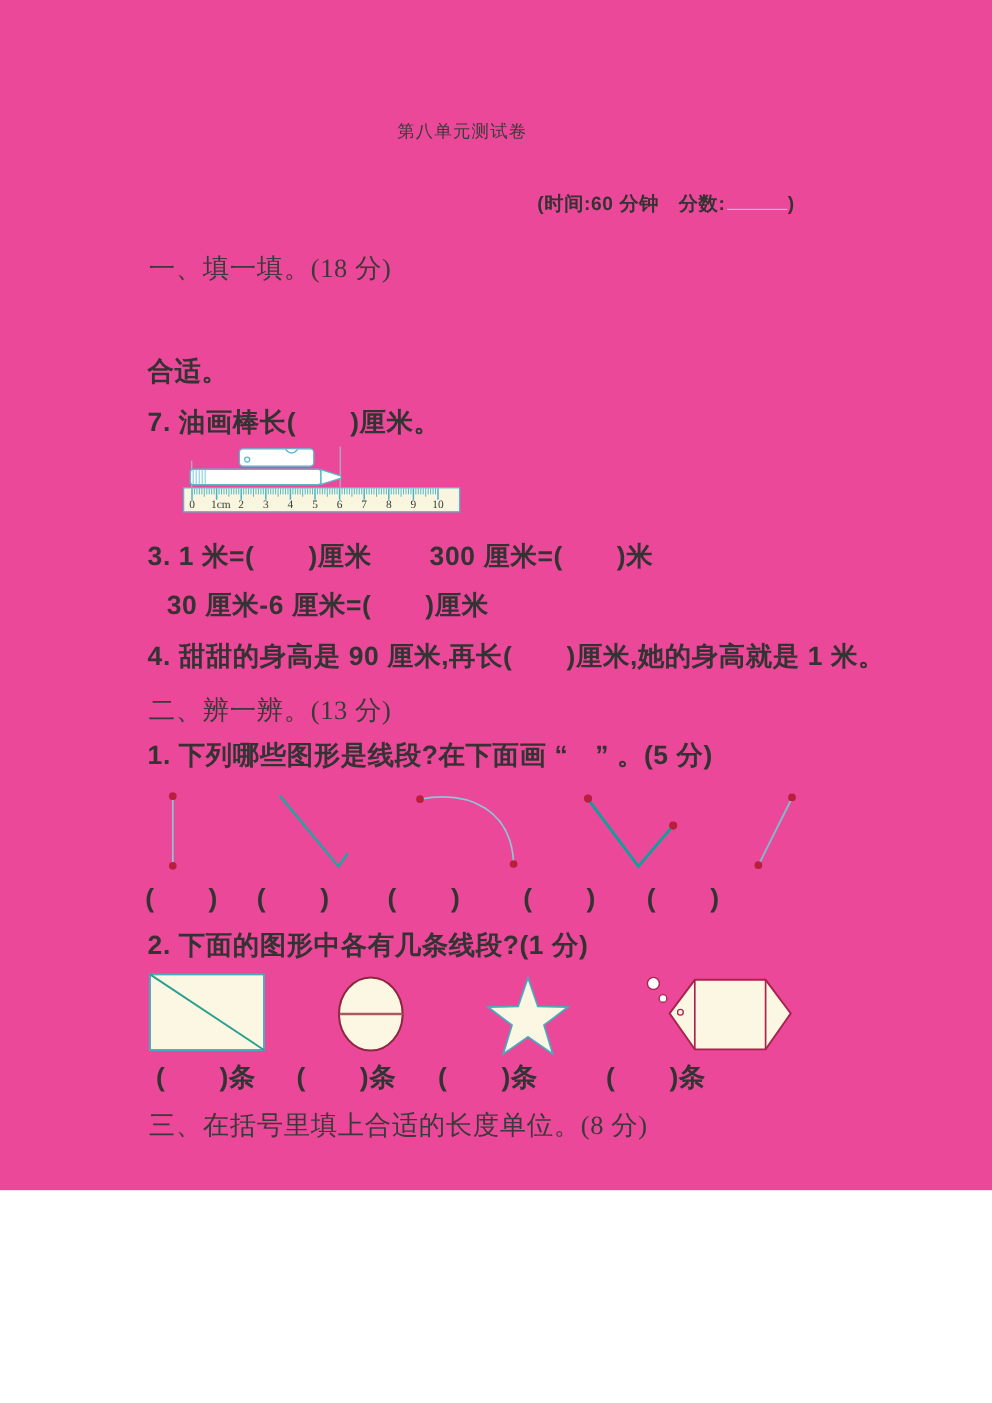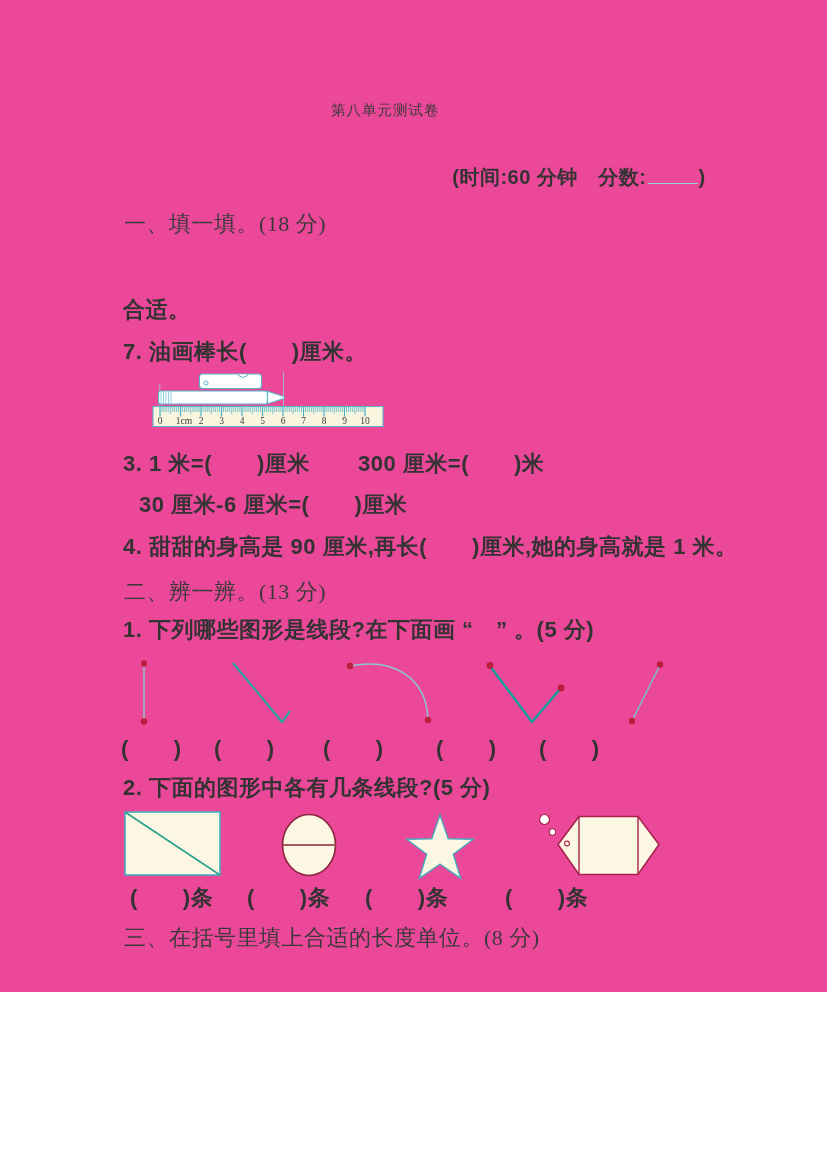--- a/index.html
+++ b/index.html
@@ -4,21 +4,21 @@
 <style>
   html,body{margin:0;padding:0;background:#ffffff;}
   .page{
     position:relative;width:827px;height:992px;background:#ec4899;overflow:hidden;
     font-family:"Liberation Serif","DejaVu Serif",serif;color:#3a3a3a;
   }
   .t{position:absolute;white-space:pre;font-size:22px;letter-spacing:.5px;line-height:1.2;}
   .hd{font-family:"Liberation Serif","DejaVu Serif",serif;font-weight:400;}
   .q{font-family:"Liberation Sans","DejaVu Sans",sans-serif;font-weight:600;color:#333;}
   .title{font-size:14.5px;letter-spacing:1px;}
-  .meta{font-size:20px;}
+  .meta{font-size:16px;}
   .blank{
     display:inline-block;width:50px;height:14px;
     border-bottom:1.6px solid #8ed4dc;margin:0 1px;
   }
   svg{position:absolute;display:block;}
 </style>
 </head>
 <body>
 
 <div class="page">
@@ -202,21 +202,21 @@
       <circle cx="660" cy="664.5" r="3.2" fill="#b81f3d"></circle>
     </g>
   </svg>
 
   <div class="t q" style="left:121px;top:736px">(　　)</div>
   <div class="t q" style="left:214px;top:736px">(　　)</div>
   <div class="t q" style="left:323px;top:736px">(　　)</div>
   <div class="t q" style="left:436px;top:736px">(　　)</div>
   <div class="t q" style="left:539px;top:736px">(　　)</div>
 
-  <div class="t q" style="left:123px;top:775px">2. 下面的图形中各有几条线段?(5 分)</div>
+  <div class="t q" style="left:123px;top:775px">2. 下面的图形中各有几条线段?(1 分)</div>
 
   <svg style="left:115px;top:804px" width="580" height="80" viewBox="115 804 580 80">
     <g>
       <rect x="125" y="812" width="95" height="63" fill="#fbf7e2" stroke="#44aebd" stroke-width="1.6"></rect>
       <line x1="125" y1="812" x2="220" y2="875" stroke="#2aa08f" stroke-width="1.6"></line>
     </g>
     <g>
       <ellipse cx="309" cy="845" rx="26.5" ry="30.5" fill="#fbf7e2" stroke="#8c2740" stroke-width="1.7"></ellipse>
       <line x1="283" y1="845" x2="335.5" y2="845" stroke="#a85a60" stroke-width="2"></line>
     </g>

